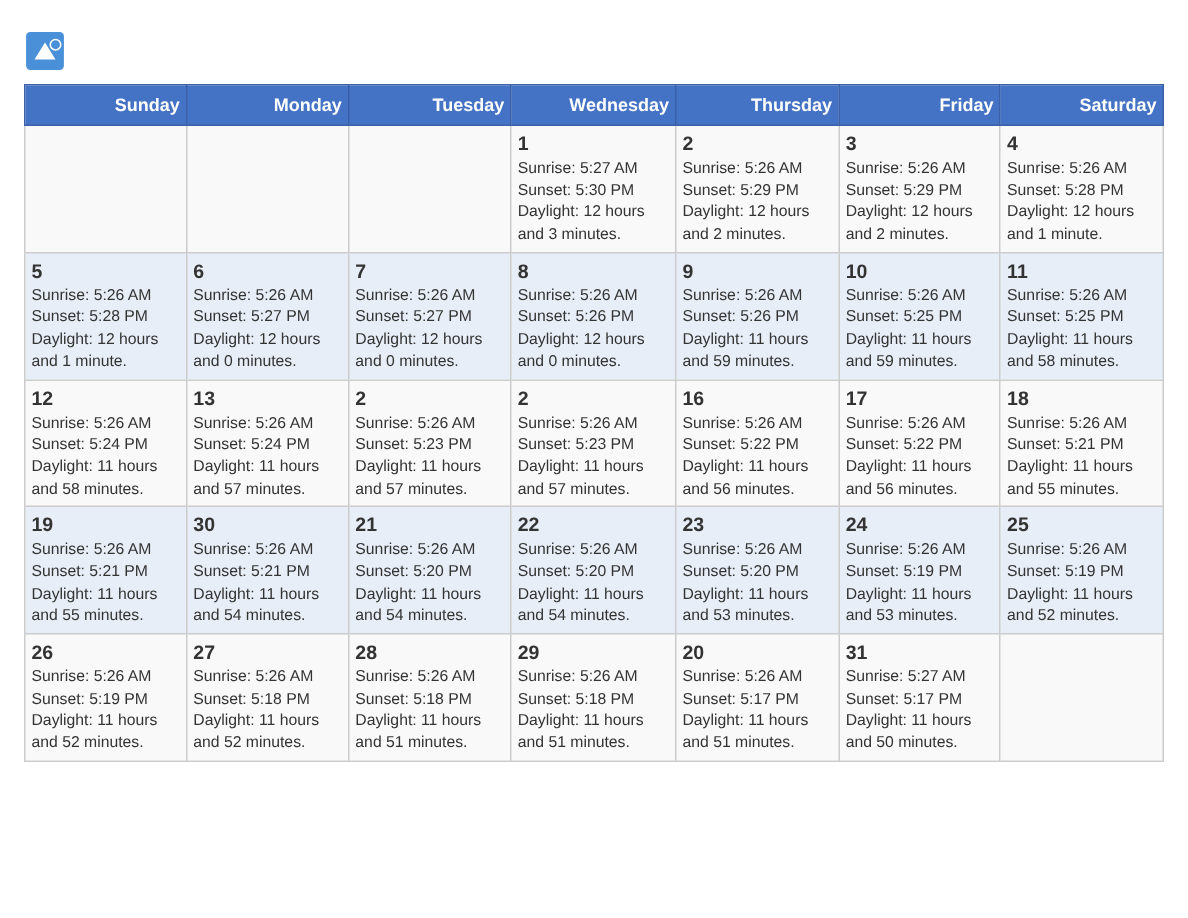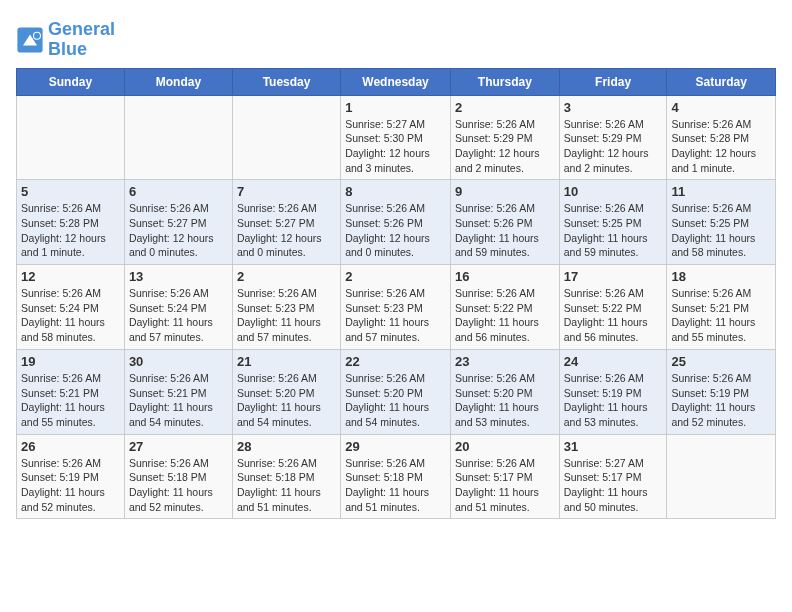--- a/index.html
+++ b/index.html
@@ -49,21 +49,21 @@
     }
     table {
       width: 100%;
       border-collapse: collapse;
       font-size: 11px;
     }
     thead tr th {
       background-color: #4472c4;
       color: #fff;
       padding: 6px 4px;
-      text-align: center;
+      text-align: right;
       font-size: 12px;
       font-weight: bold;
       border: 1px solid #3a60aa;
     }
     tbody tr td {
       border: 1px solid #ccc;
       vertical-align: top;
       padding: 4px 4px;
       height: 80px;
       width: 113px;
@@ -93,24 +93,20 @@
 </head>
 <body>
 
 <div class="header-area">
   <div class="logo">
     <svg class="logo-icon" viewBox="0 0 40 40">
       <rect x="2" y="2" width="36" height="36" rx="4" fill="#4a90d9"></rect>
       <polygon points="10,28 20,12 30,28" fill="white"></polygon>
       <circle cx="30" cy="14" r="5" fill="#4a90d9" stroke="white" stroke-width="1.5"></circle>
     </svg>
-    <div class="logo-text">
-      <div><span>General</span></div>
-      <div style="color:#4a90d9;">Blue</div>
-    </div>
   </div>
   <div class="title-area">
     <div class="month-title"></div>
     <div class="location-title"></div>
   </div>
 </div>
 
 <table>
   <thead>
     <tr>

